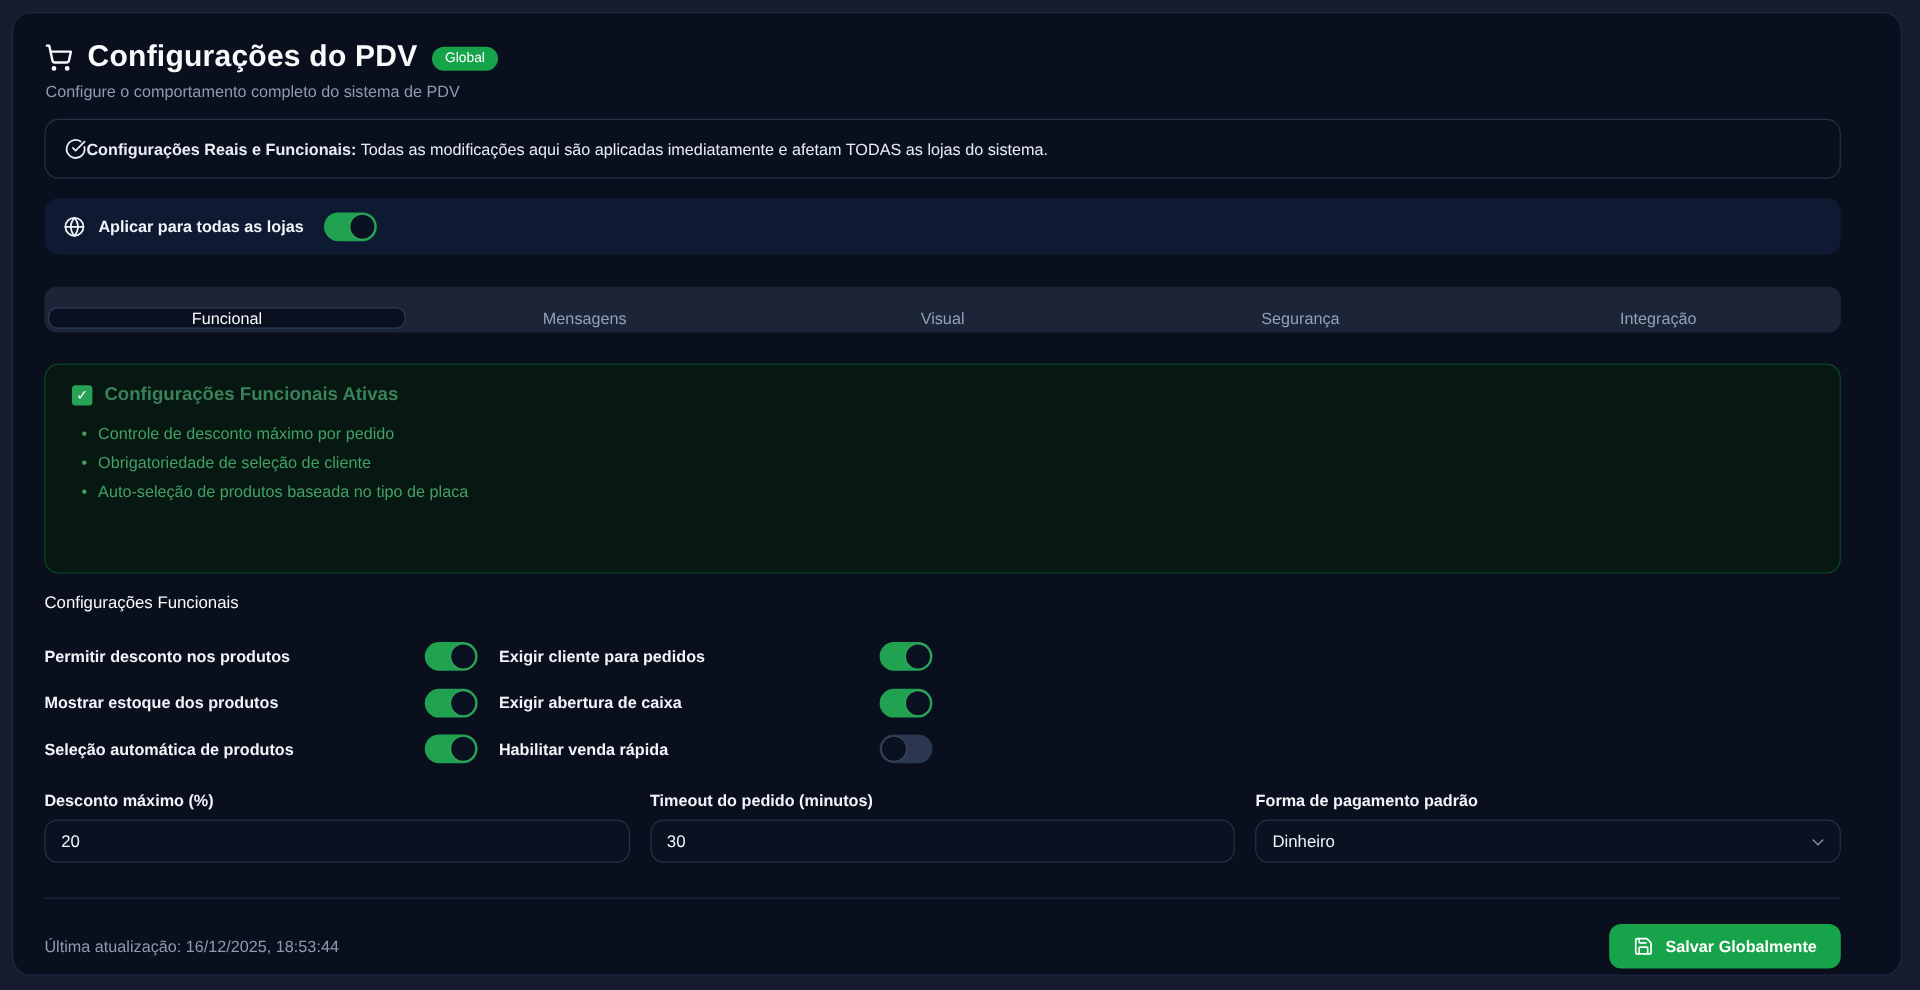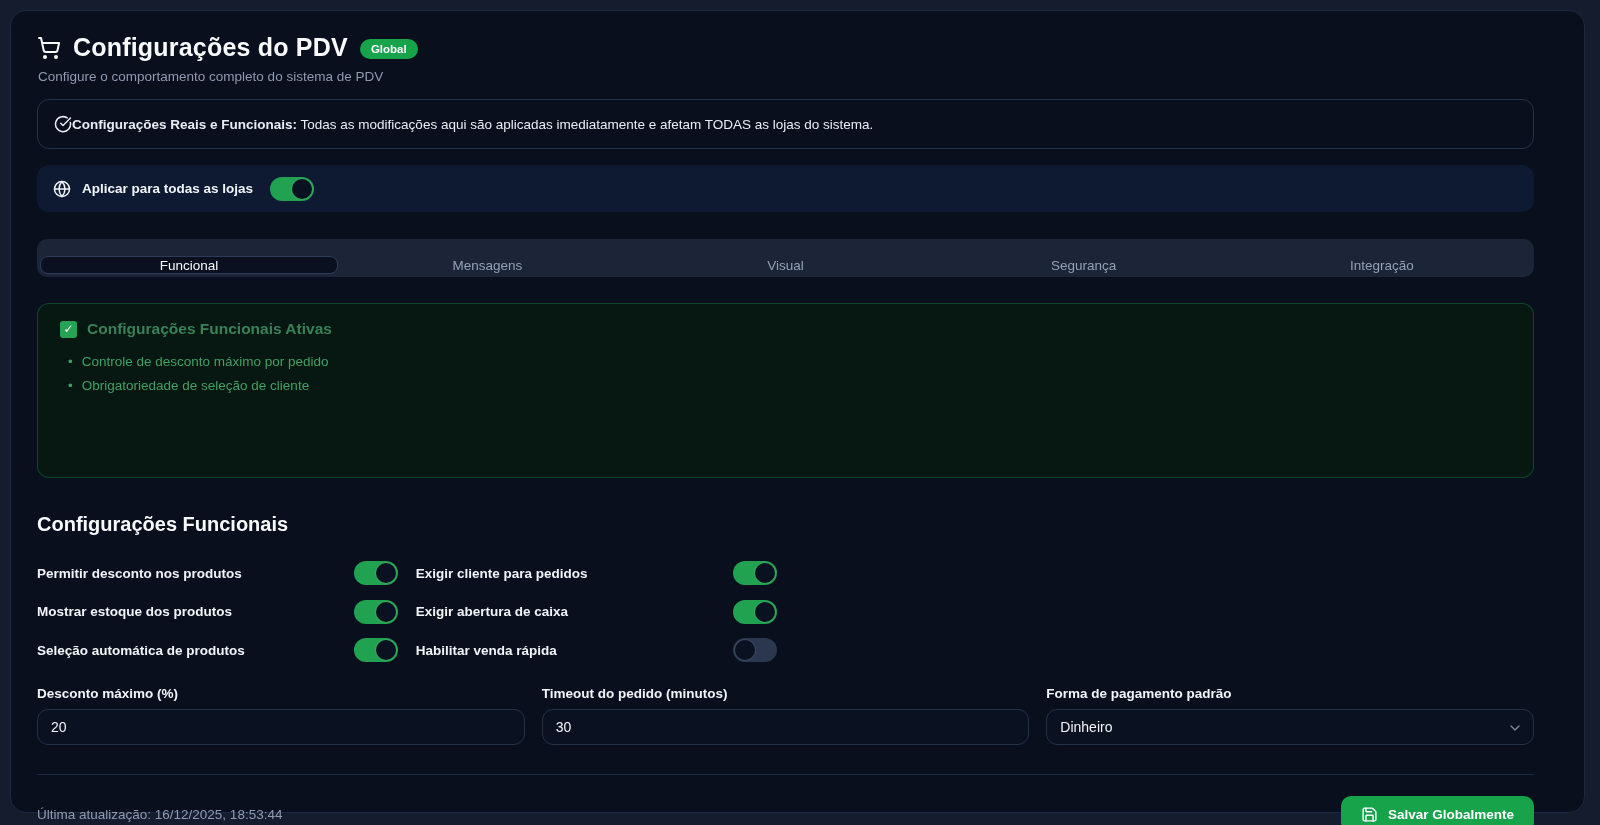--- a/index.html
+++ b/index.html
@@ -6,21 +6,21 @@
   html,body { width:1600px; height:825px; background:#151c2e; font-family:"Liberation Sans","DejaVu Sans",sans-serif; overflow:hidden; }
   .card {
     position:absolute; left:10px; top:10px; right:15px; bottom:12px;
     background:#090f1d; border:1px solid #1d2942; border-radius:16px;
     padding:22px 50px 22px 26px;
   }
   
   .hdr-row { display:flex; align-items:center; gap:12px; }
   .hdr-title { color:#f8fafc; font-size:25px; font-weight:bold; letter-spacing:.2px; }
   .badge {
-    background:#16a34a; color:#fff; font-size:11.5px; font-weight:bold;
+    background:#16a34a; color:#fff; font-size:11.5px; font-weight:normal;
     padding:4px 11px; border-radius:999px; margin-top:2px;
   }
   .subtitle { color:#8e9ab0; font-size:13.5px; margin-top:7px; margin-left:1px; }
   
   .banner {
     margin-top:15px; border:1px solid #273349; border-radius:12px;
     padding:15px 16px; display:flex; align-items:center; gap:0; color:#e8edf4; font-size:13.5px;
   }
   .banner b { font-weight:bold; }
   
@@ -52,21 +52,21 @@
   .gpanel-head { display:flex; align-items:center; gap:10px; }
   .gcheck {
     width:17px; height:17px; background:#27a355; border-radius:3px; color:#fff;
     font-size:12px; font-weight:bold; display:flex; align-items:center; justify-content:center;
   }
   .gpanel-title { color:#3a8159; font-size:15.5px; font-weight:600; }
   .gpanel ul { list-style:none; margin-top:11px; }
   .gpanel li { color:#42a065; font-size:13.5px; padding:4.6px 0 4.6px 8px; }
   .gpanel li::before { content:"•"; margin-right:9px; }
   
-  .section-title { margin-top:35px; color:#f8fafc; font-size:20px; font-weight:bold; }
+  .section-title { margin-top:16px; color:#f8fafc; font-size:14px; font-weight:normal; }
   .tgl-grid { margin-top:18px; display:grid; grid-template-columns:1fr 1fr 1fr 1fr; grid-template-rows:repeat(3,1fr); grid-auto-flow:column; column-gap:18px; }
   .tgl-row { display:flex; align-items:center; justify-content:space-between; height:38.5px; }
   .tgl-row .lbl { color:#f1f5f9; font-size:13.5px; font-weight:bold; }
   
   .fields { margin-top:16px; display:grid; grid-template-columns:repeat(3,1fr); column-gap:17px; }
   .field .flabel { color:#f1f5f9; font-size:13.5px; font-weight:bold; }
   .fctrl {
     margin-top:8px; height:36px; background:#0a1120; border:1px solid #253149; border-radius:11px;
     display:flex; align-items:center; padding:0 13px; position:relative;
   }
@@ -160,20 +160,21 @@
     <div class="gpanel-head">
       <span class="gcheck">✓</span>
       <span class="gpanel-title">Configurações Funcionais Ativas</span>
     </div>
     <ul>
 
         <li>Controle de desconto máximo por pedido</li>
 
         <li>Obrigatoriedade de seleção de cliente</li>
 
+        <li>Auto-seleção de produtos baseada no tipo de placa</li>
 
 
 
     </ul>
   </div>
 
   <div class="section-title">Configurações Funcionais</div>
 
   <div class="tgl-grid">
 

